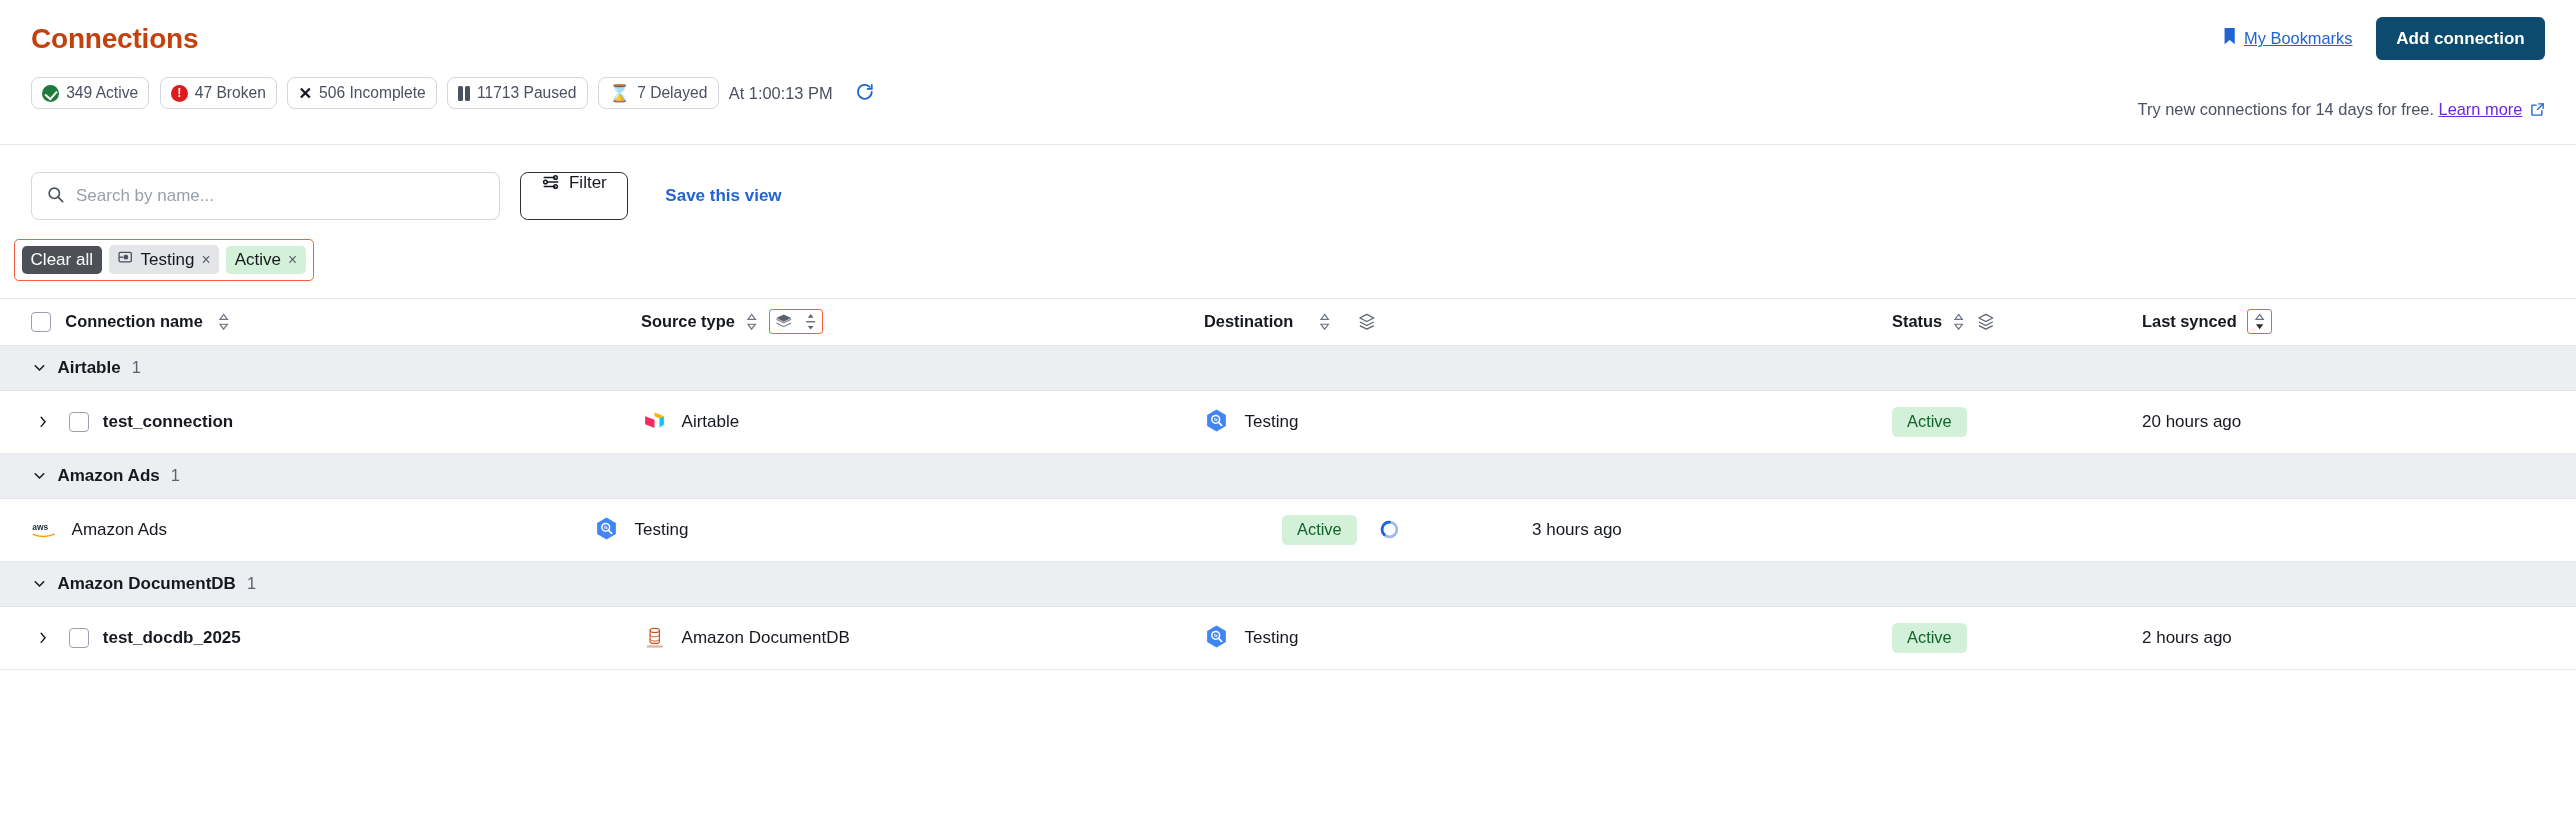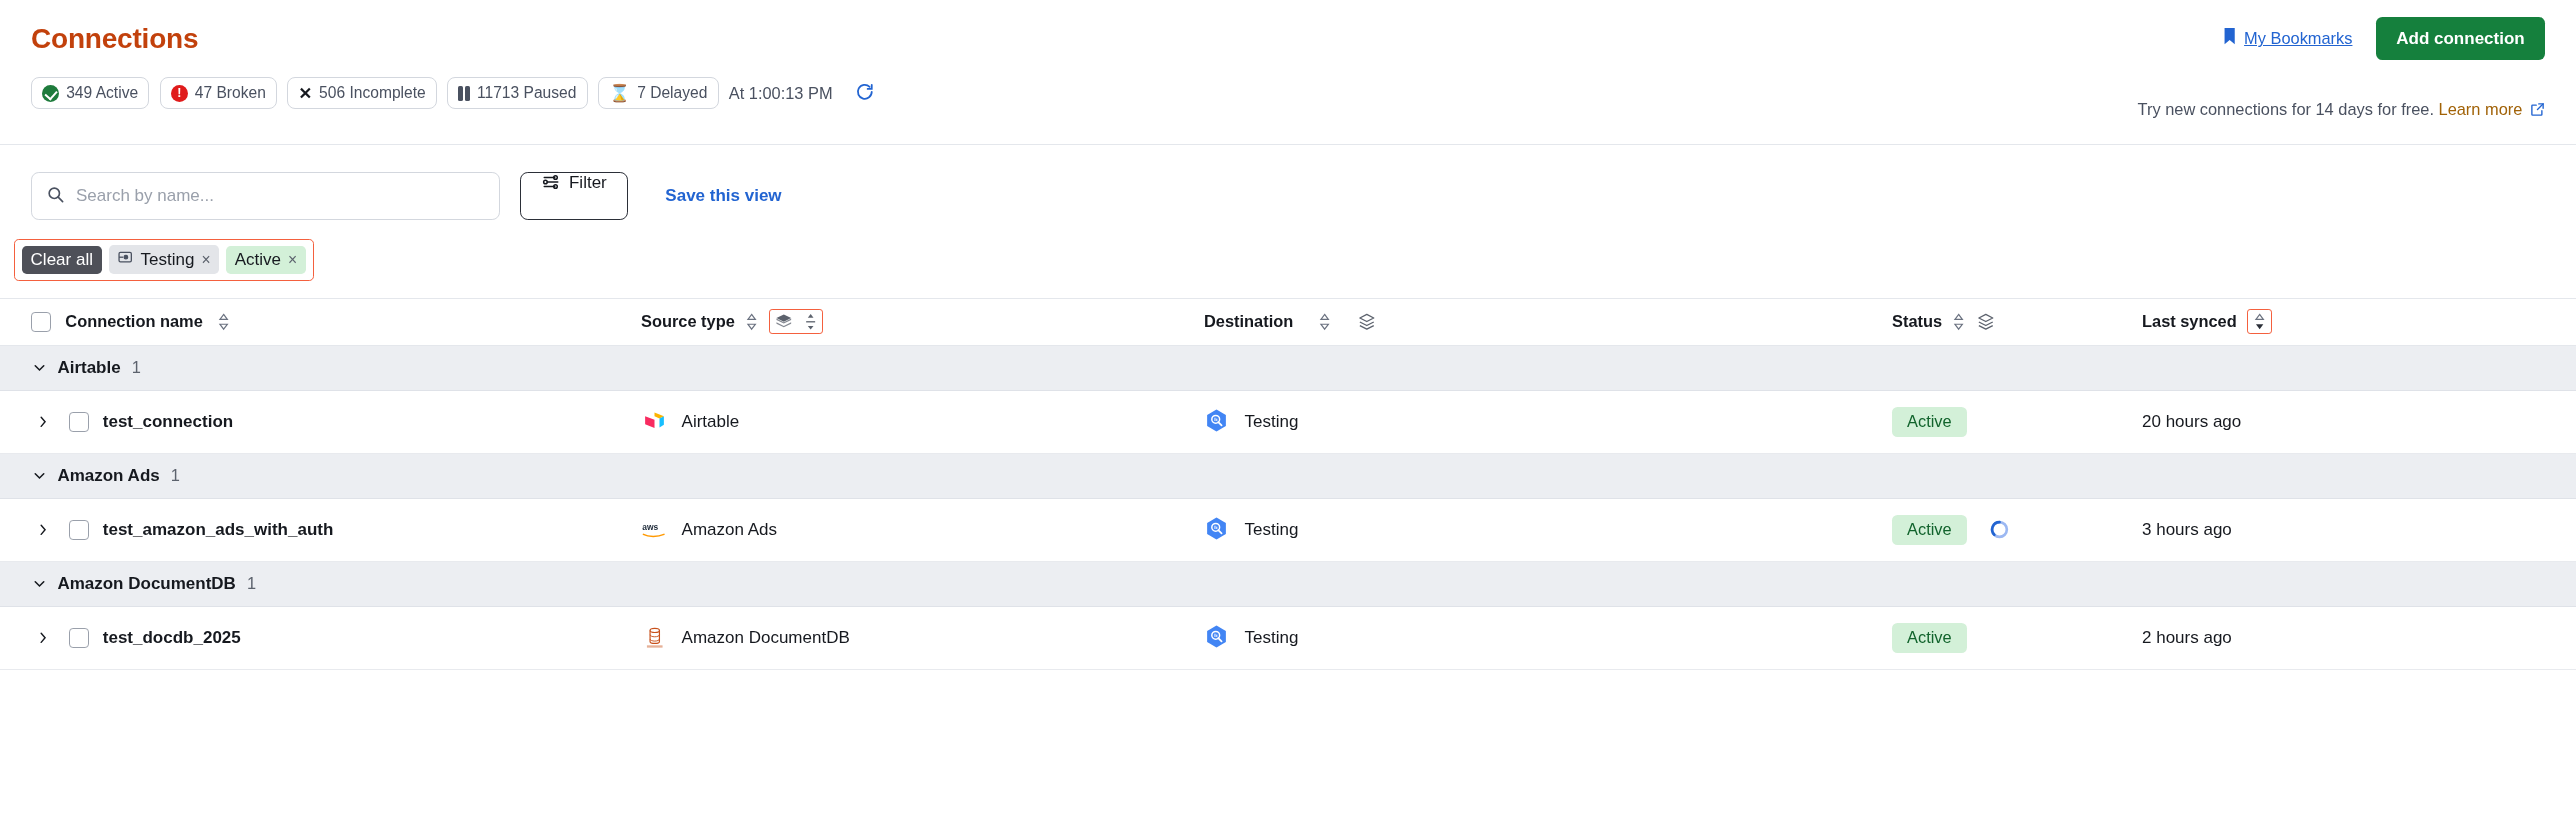--- a/index.html
+++ b/index.html
@@ -21,21 +21,21 @@
   .title-row { display: flex; align-items: center; justify-content: space-between; }
   .page-title { font-size: 28px; font-weight: bold; letter-spacing: -0.2px; color: #c2410c; }
 
   .header-actions { display: flex; align-items: center; gap: 23.5px; }
   .bookmarks-link {
     display: flex; align-items: center; gap: 7.8px;
     color: #2264d1; font-size: 16.4px; cursor: pointer;
   }
   .bookmarks-label { text-decoration: underline; }
   .add-connection-btn {
-    background: #15803d; color: #fff; border: none; border-radius: 6.3px;
+    background: #0c4a6e; color: #fff; border: none; border-radius: 6.3px;
     font-size: 17px; font-weight: bold; padding: 11.7px 20.3px; cursor: pointer;
     font-family: "Liberation Sans", sans-serif;
   }
 
   .status-row { display: flex; align-items: center; margin-top: 17px; gap: 10.2px; }
   .chip {
     display: inline-flex; align-items: center; gap: 7px;
     border: 0.8px solid #d3d7de; border-radius: 8px;
     padding: 5.5px 10.2px; font-size: 15.6px; color: #4a5160;
     background: #fff; cursor: pointer; white-space: nowrap; height: 32px;
@@ -59,21 +59,21 @@
 
   .sync-time { font-size: 16.4px; color: #4a5160; white-space: nowrap; }
   .refresh-btn {
     margin-left: 12.5px; color: #2264d1; cursor: pointer; display: inline-flex;
     align-items: center; background: none; border: none; padding: 0;
   }
   .promo-text {
     position: absolute; right: 31px; top: 100px;
     font-size: 16.4px; color: #4a5160; white-space: nowrap;
   }
-  .promo-link { color: #a16207; cursor: pointer; }
+  .promo-link { color: #6d28d9; text-decoration: underline; cursor: pointer; }
   .ext-icon { display: inline-block; vertical-align: -1.6px; margin-left: 3.1px; }
 
   
   .toolbar { display: flex; align-items: center; gap: 20.3px; padding: 26.6px 31px 0 31px; }
   .search-box {
     display: flex; align-items: center; gap: 11px;
     width: 469px; height: 48px; border: 0.8px solid #d3d7de; border-radius: 7.8px;
     padding: 0 14px; background: #fff;
   }
   .search-box input {
@@ -412,29 +412,20 @@
     <span class="chev">
       <svg width="17" height="17" viewBox="0 0 24 24" fill="none" stroke="#16191f" stroke-width="2.2" stroke-linecap="round">
           <path d="M6 9.5l6 6 6-6"></path>
         </svg>
     </span>
     <span>Amazon Ads</span>
     <span class="group-count">1</span>
   </div>
 
   <div class="data-row">
-    <div class="col-name">
-      <span class="row-chevron">
-        <svg width="15.6" height="15.6" viewBox="0 0 24 24" fill="none" stroke="#16191f" stroke-width="2.2" stroke-linecap="round">
-            <path d="M9.5 5l6 7-6 7"></path>
-          </svg>
-      </span>
-      <span class="checkbox"></span>
-      <span class="conn-name">test_amazon_ads_with_auth</span>
-    </div>
     <div class="col-source source-cell">
       <span class="src-icon">
         <svg width="28" height="20.3" viewBox="0 0 44 30" style="font-size:22px">
           <text x="2" y="15" font-family="Liberation Sans, sans-serif" font-size="14" font-weight="bold" fill="#232F3E">aws</text>
           <path d="M4 22c8 4.5 24 4.5 34 0" stroke="#FF9900" stroke-width="2.6" fill="none" stroke-linecap="round"></path>
         </svg>
       </span>
       <span class="cell-label">Amazon Ads</span>
     </div>
     <div class="col-dest dest-cell">

